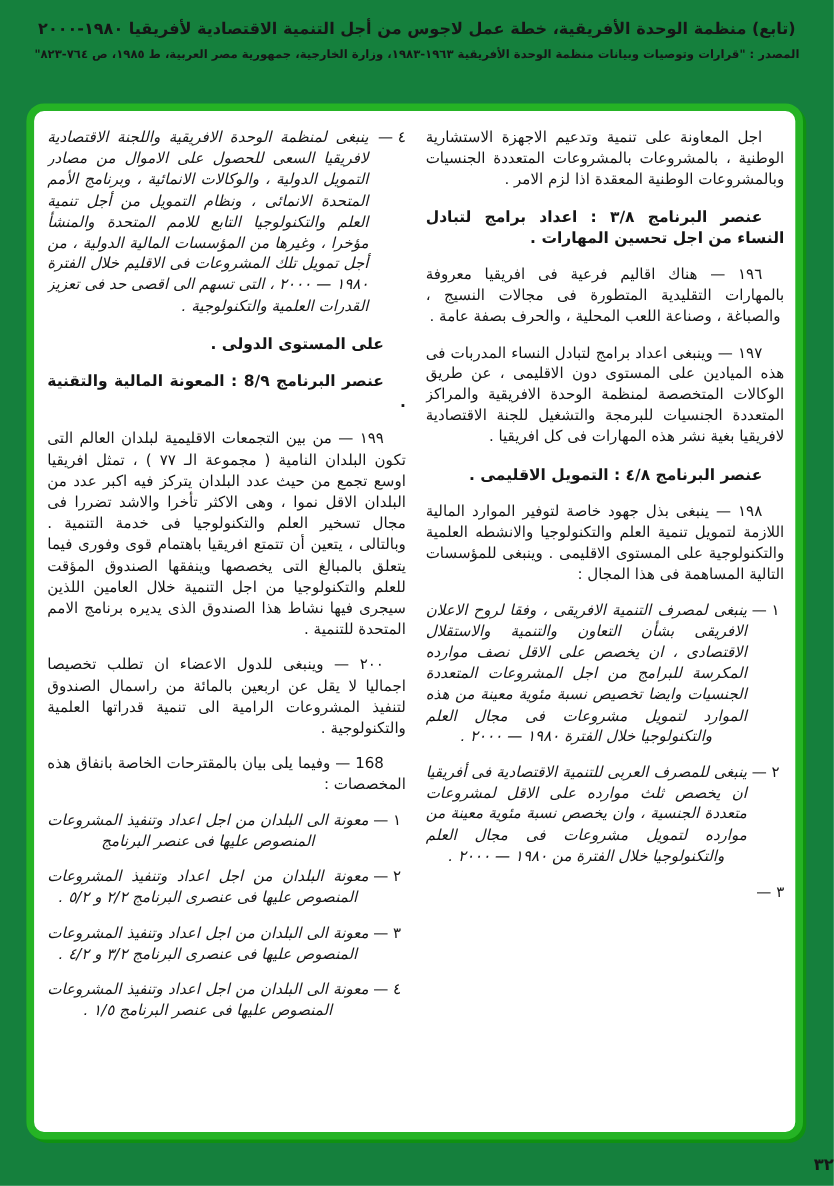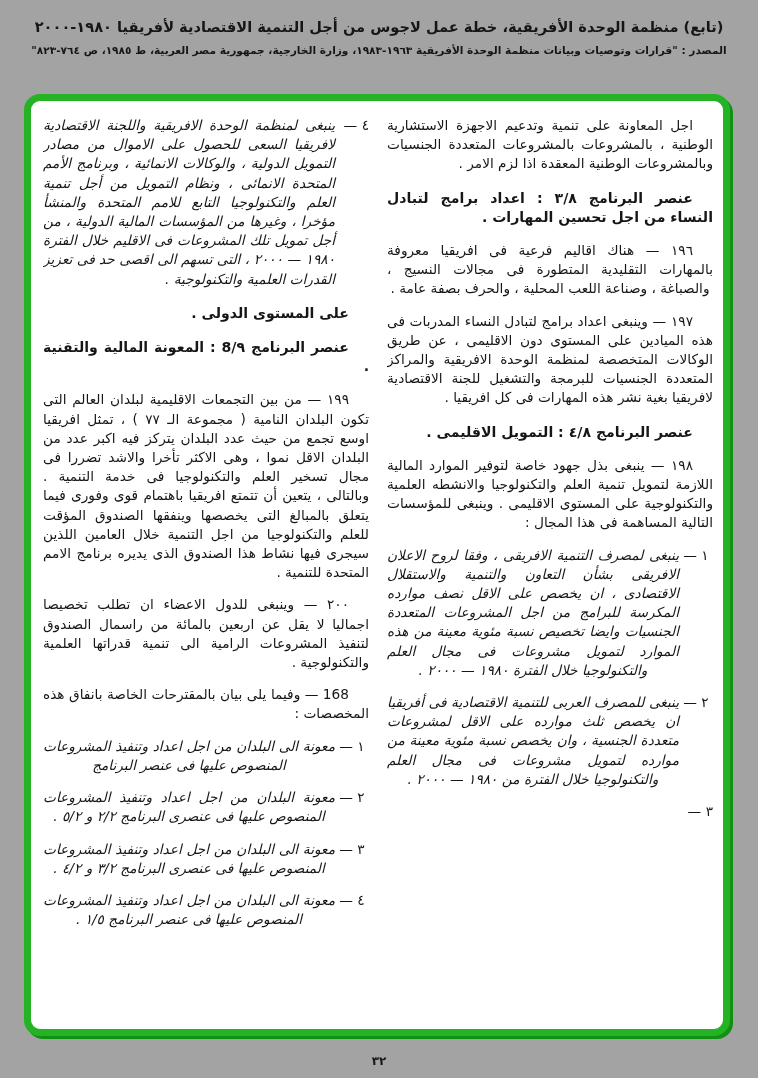--- a/index.html
+++ b/index.html
@@ -1,19 +1,19 @@
 <!DOCTYPE html>
 <html lang="ar" dir="rtl"><head>
 <meta charset="utf-8">
 <style>
   html,body{margin:0;padding:0;}
   .page{
     position:relative;
     width:758px;height:1078px;
-    background:#a3a3a3;
+    background:#15803d;
     overflow:hidden;
     direction:rtl;
     font-family:"DejaVu Sans", sans-serif;
     color:#161616;
   }
   
   .doc-header{ text-align:center; padding-top:17px; }
   .doc-title{ font-size:14.6px; font-weight:700; line-height:1.35; }
   .doc-source{ font-size:10.6px; font-weight:700; margin-top:7px; }
 
@@ -57,23 +57,23 @@
   .item .marker{ flex:0 0 34px; }
   .item .itext{ flex:1 1 auto; text-align:justify;font-style:italic; }
   .center-last{ text-align-last:center; }
   .item.center-last .itext{ text-align-last:center; }
 
   
   .page-number{
     position:absolute;
     bottom:10px; left:0;
     width:100%;
-    text-align:center;
+    text-align:right;
     font-weight:700;
-    font-size:12px;
+    font-size:15px;
     letter-spacing:4px;
   }
 </style>
 </head>
 <body>
 
 <div class="page">
 
   <header class="doc-header">
     <div class="doc-title">(تابع) منظمة الوحدة الأفريقية، خطة عمل لاجوس من أجل التنمية الاقتصادية لأفريقيا ١٩٨٠-٢٠٠٠</div>

